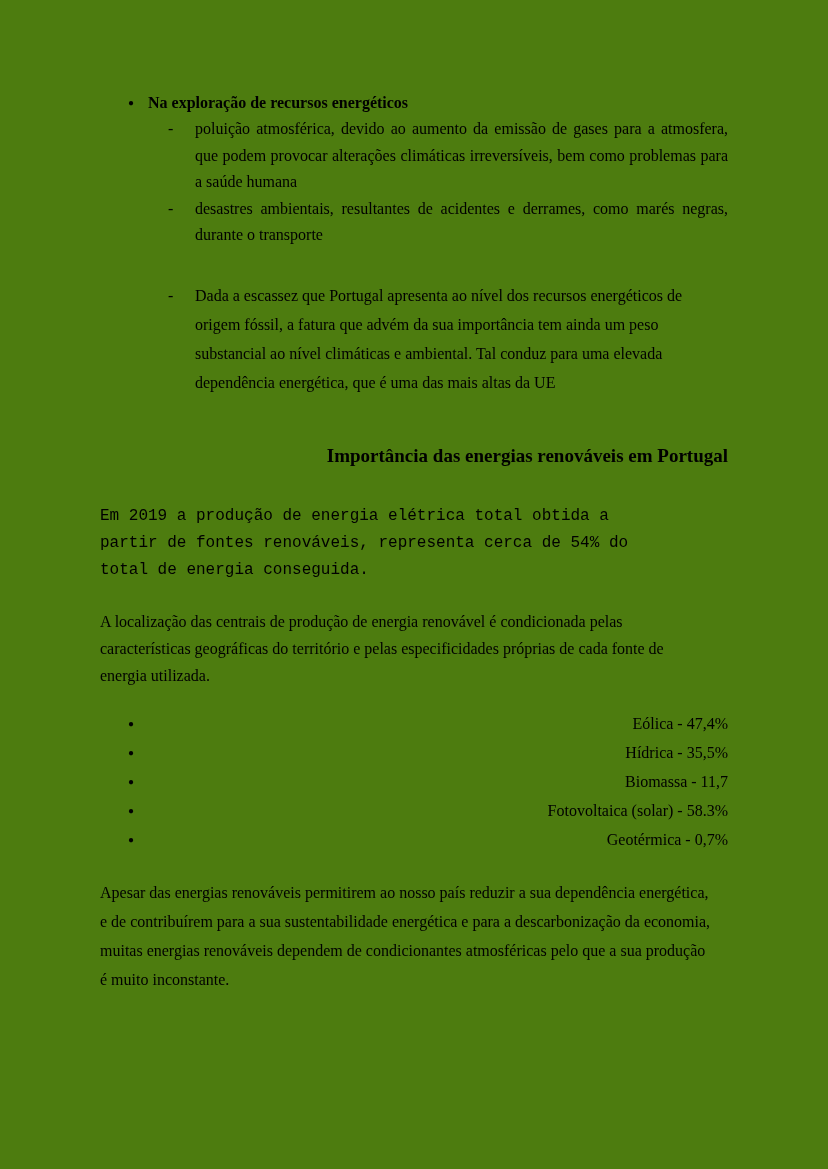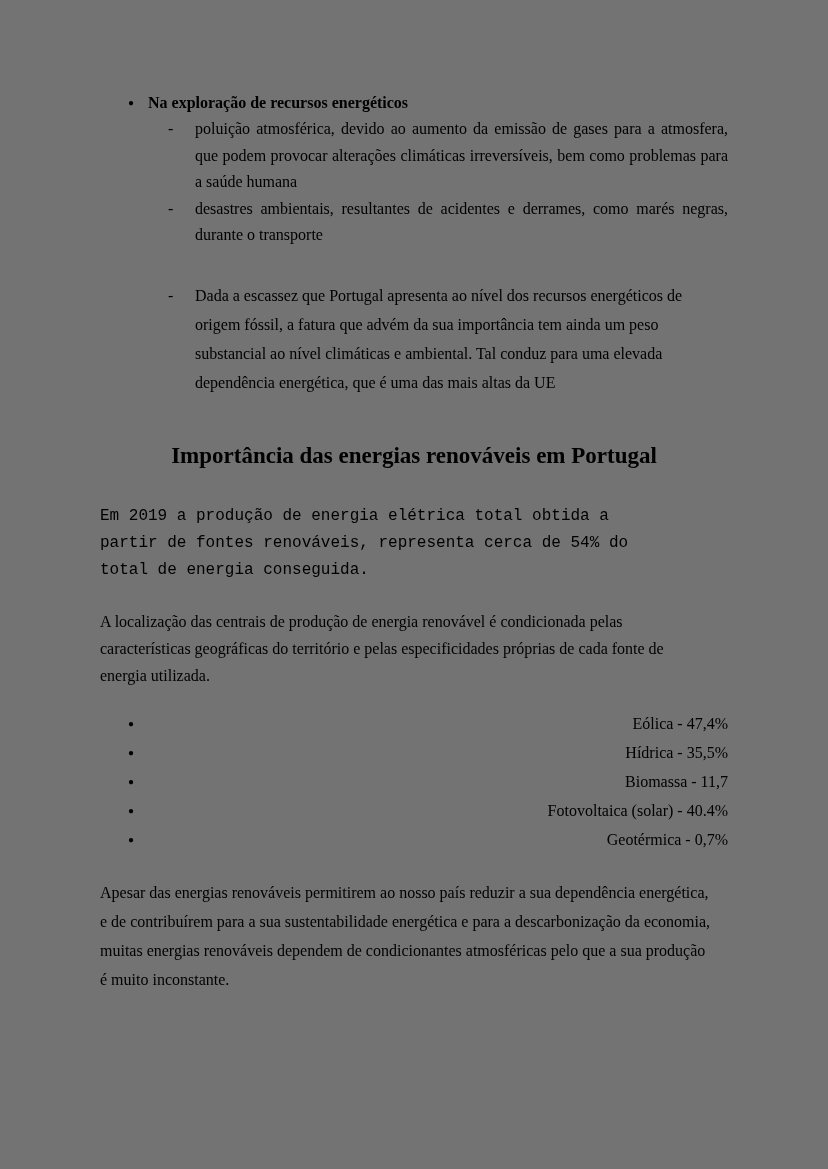--- a/index.html
+++ b/index.html
@@ -6,21 +6,21 @@
   html, body {
     margin: 0;
     padding: 0;
     background: #e8e8e8;
   }
   .page {
     width: 828px;
     height: 1169px;
     margin: 0 auto;
     padding: 90px 100px 0 100px;
-    background: #737373;
+    background: #4d7c0f;
     color: #000000;
     font-family: "Liberation Serif", "DejaVu Serif", serif;
     font-size: 16px;
     overflow: hidden;
   }
   ul { list-style: none; margin: 0; padding: 0; }
 
   
   .bullet-item + .bullet-item { margin-top: 32px; }
   .bullet-title {
@@ -48,24 +48,24 @@
     left: 68px;
     top: 0;
     line-height: inherit;
   }
   .dash-item.justified { text-align: justify; }
   .bullet-group-2 .dash-item { line-height: 29px; }
 
   
   .section-heading {
     margin: 44px 0 0 0;
-    font-size: 23px;
+    font-size: 19px;
     line-height: 30px;
     font-weight: bold;
-    text-align: center;
+    text-align: right;
   }
 
   
   .paragraph { margin: 32px 0 0 0; line-height: 27px; }
   .paragraph.p1 { max-width: 565px; font-family: Liberation Mono, monospace; }
   .paragraph.p2 { max-width: 592px; margin-top: 24px; }
 
   
   .energy-list { margin-top: 20px; text-align: right; }
   .energy-item {
@@ -115,19 +115,19 @@
   <h1 class="section-heading">Importância das energias renováveis em Portugal</h1>
 
   <p class="paragraph p1">Em 2019 a produção de energia elétrica total obtida a partir de fontes renováveis, representa cerca de 54% do total de energia conseguida.</p>
 
   <p class="paragraph p2">A localização das centrais de produção de energia renovável é condicionada pelas características geográficas do território e pelas especificidades próprias de cada fonte de energia utilizada.</p>
 
   <ul class="energy-list">
     <li class="energy-item">Eólica - 47,4%</li>
     <li class="energy-item">Hídrica - 35,5%</li>
     <li class="energy-item">Biomassa - 11,7</li>
-    <li class="energy-item">Fotovoltaica (solar) - 40.4%</li>
+    <li class="energy-item">Fotovoltaica (solar) - 58.3%</li>
     <li class="energy-item">Geotérmica - 0,7%</li>
   </ul>
 
   <p class="paragraph closing">Apesar das energias renováveis permitirem ao nosso país reduzir a sua dependência energética, e de contribuírem para a sua sustentabilidade energética e para a descarbonização da economia, muitas energias renováveis dependem de condicionantes atmosféricas pelo que a sua produção é muito inconstante.</p>
 
 </div>
 
 </body></html>

